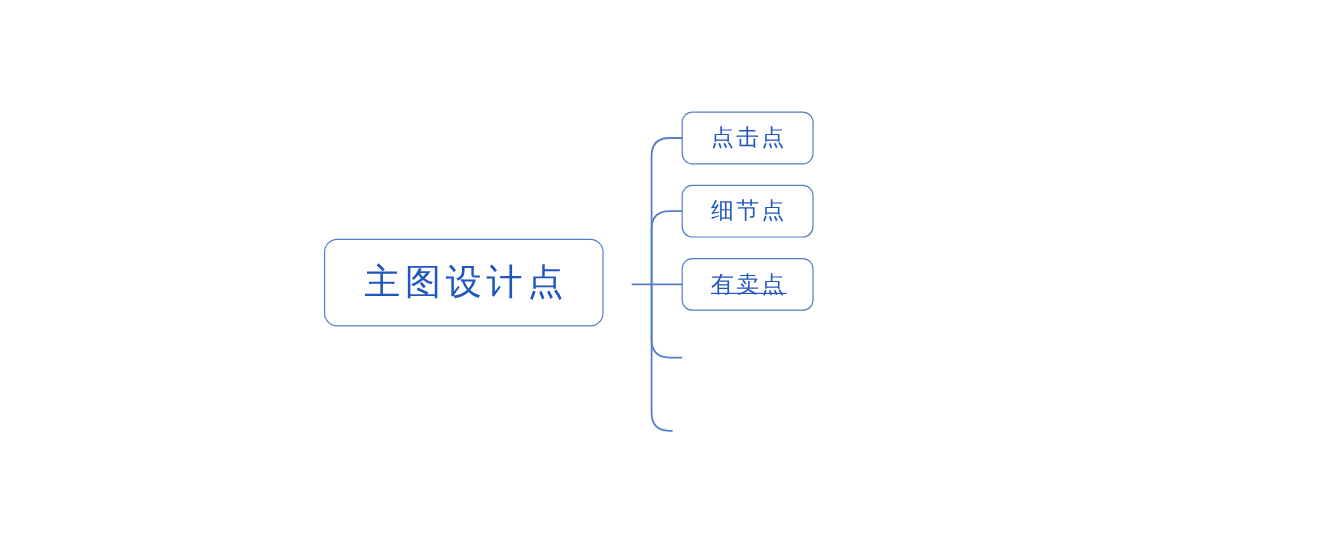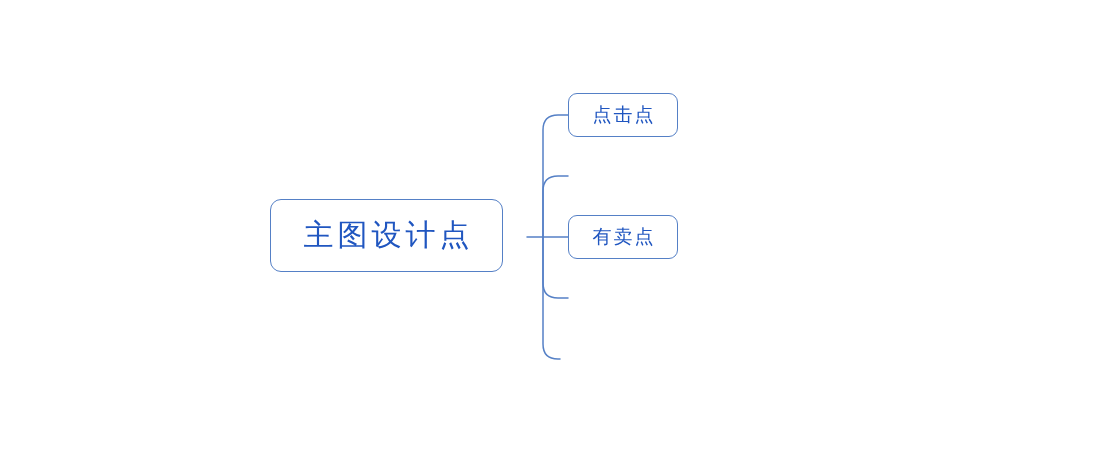--- a/index.html
+++ b/index.html
@@ -63,21 +63,21 @@
     width: 110px;
     height: 44px;
     border-radius: 9px;
     font-size: 19px;
     letter-spacing: 2px;
     padding-left: 2px;
     text-align: center;
   }
   .child-node.pos-0 { top: 93px; }
   .child-node.pos-1 { top: 154px; }
-  .child-node.pos-2 { top: 215px; }
+  .child-node.pos-2 { top: 215px; text-decoration: underline; }
   .child-node.pos-3 { top: 276px; }
 
   .child-node.selected {
     left: 565px;
     top: 337px;
     width: 113px;
     height: 44px;
     border-radius: 7px;
     outline: 4px solid var(--selected-border);
     outline-offset: 3px;
@@ -102,20 +102,23 @@
   </svg>
 
   <div class="node root-node">
     <span>主图设计点</span>
   </div>
 
   <div class="node child-node pos-0">
     <span>点击点</span>
   </div>
 
+  <div class="node child-node pos-1">
+    <span>细节点</span>
+  </div>
 
   <div class="node child-node pos-2">
     <span>有卖点</span>
   </div>
 
 
 
 </div>
 
 </body></html>

